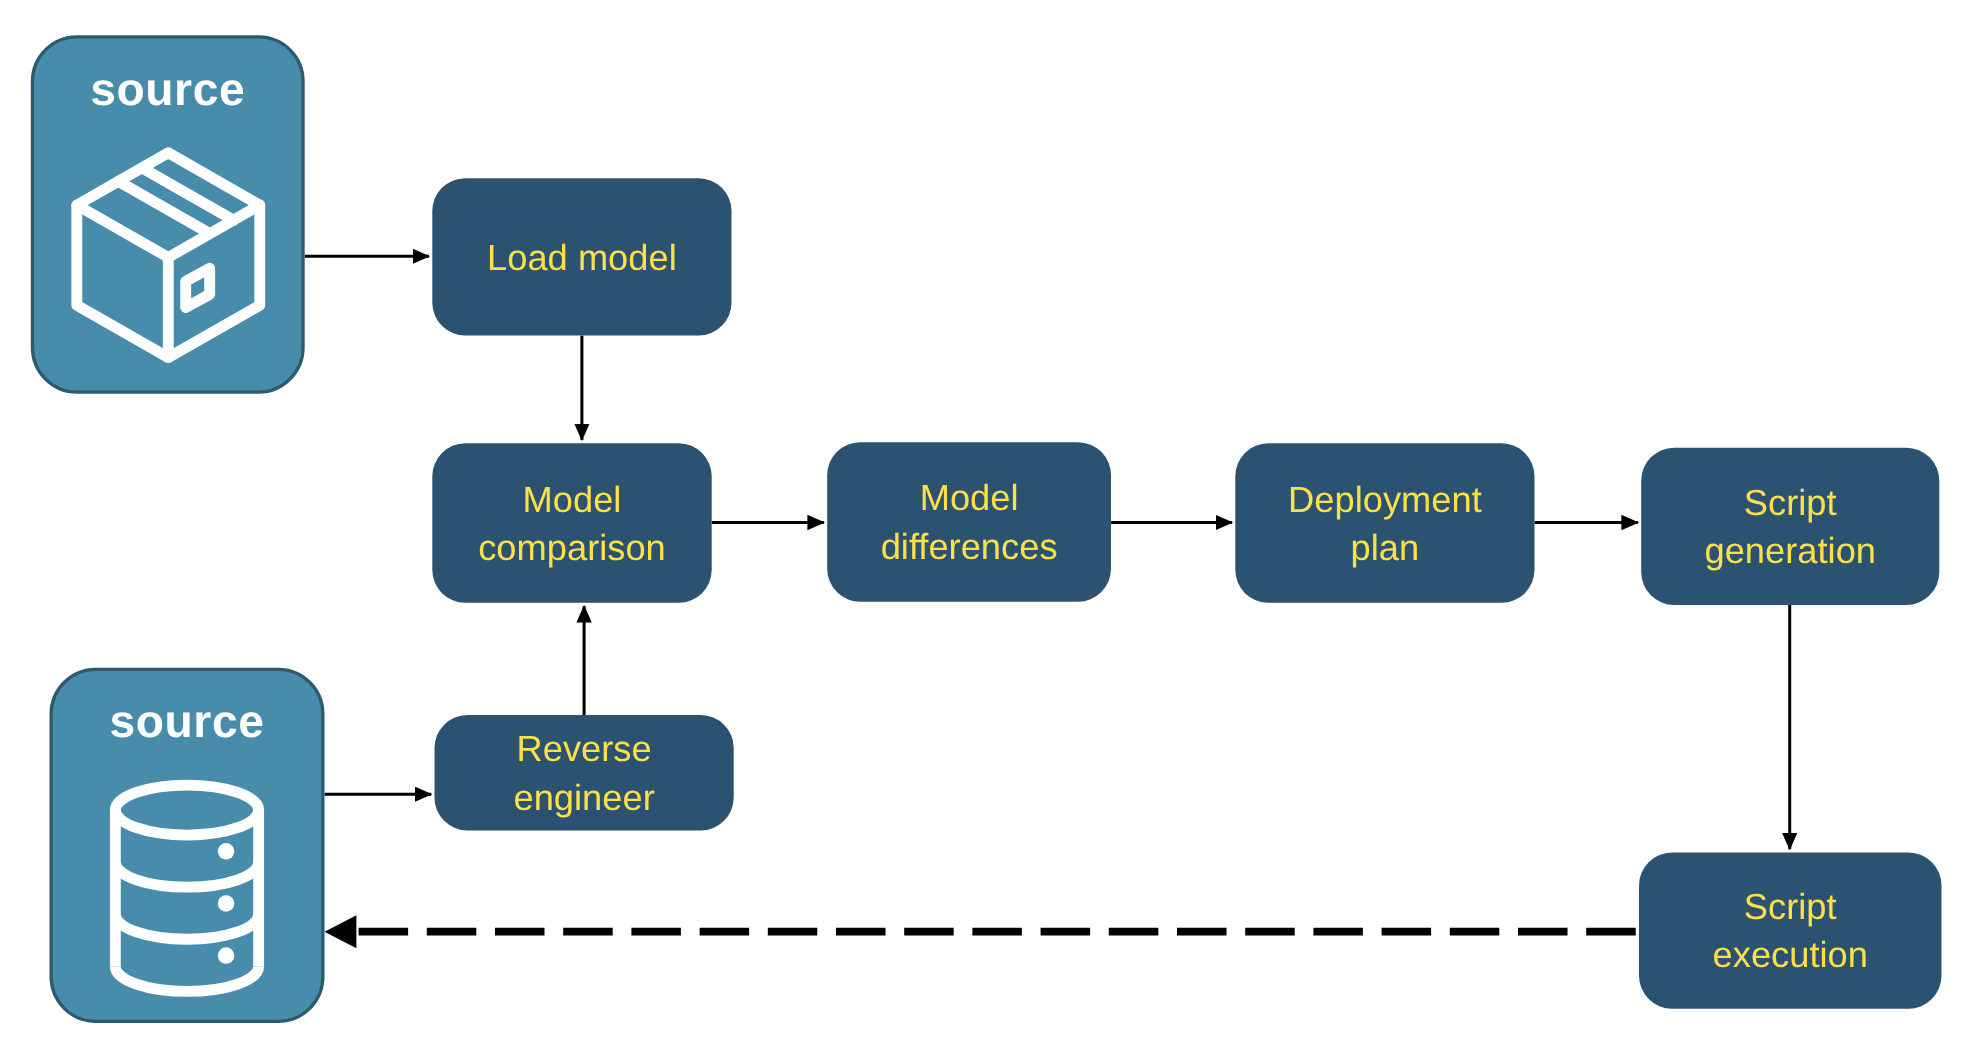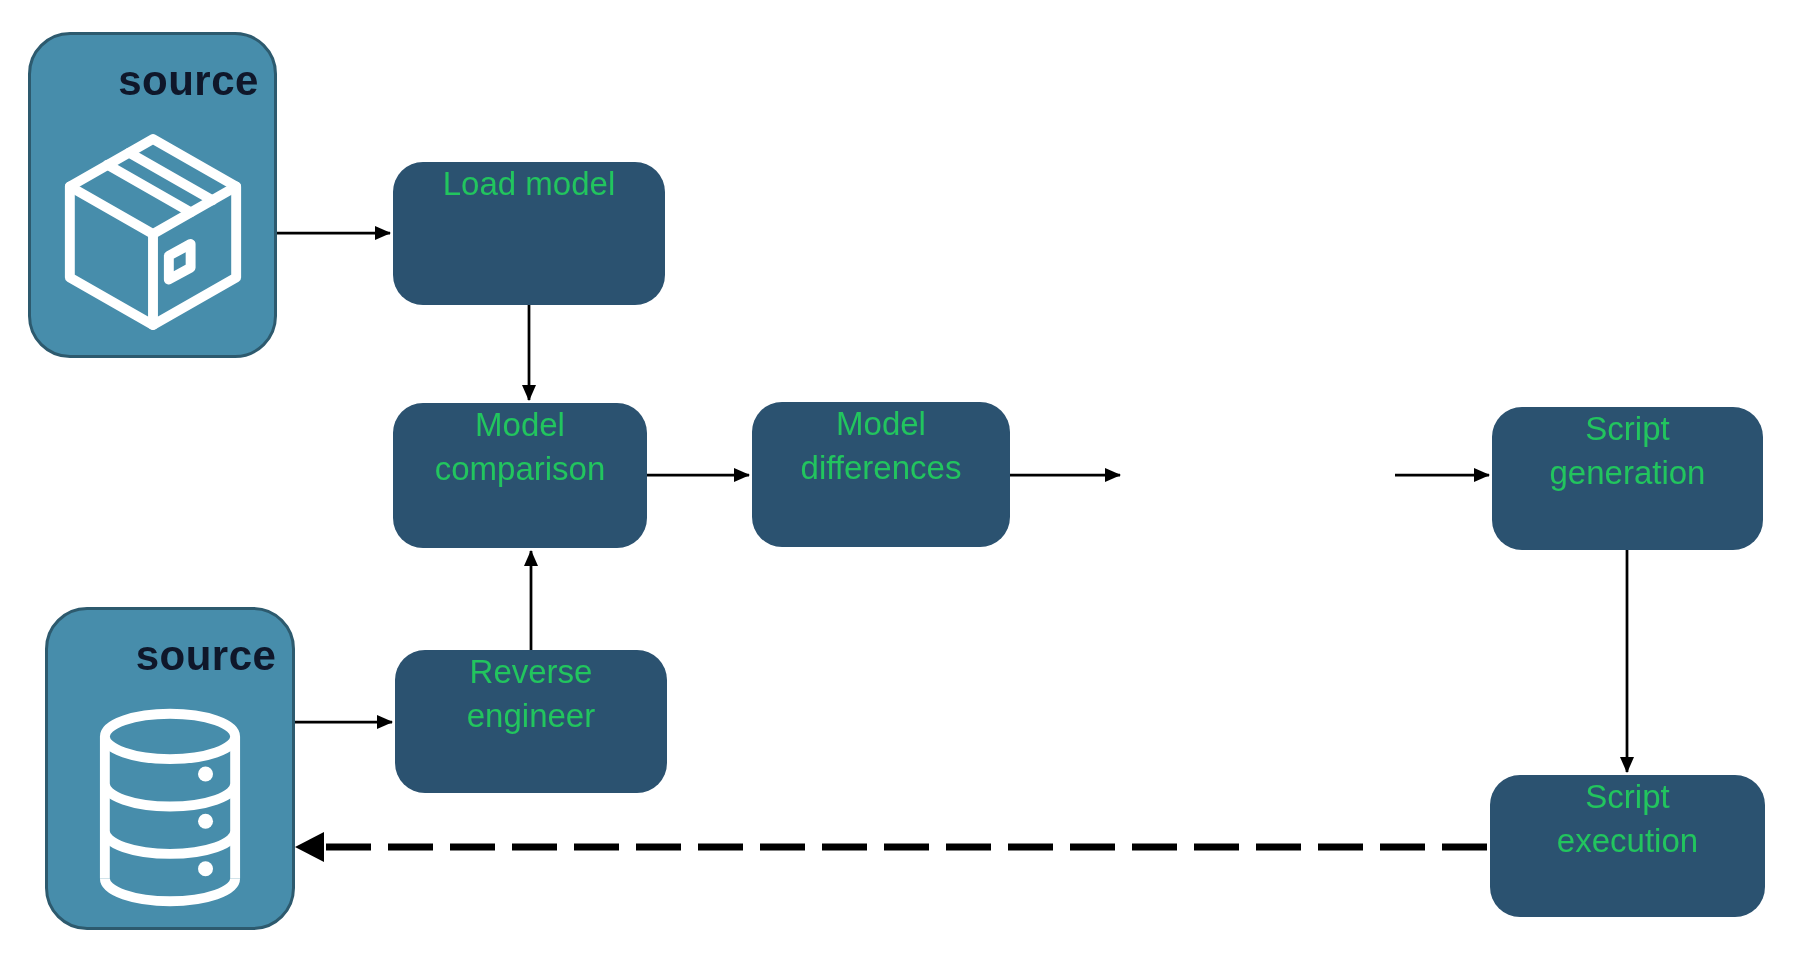--- a/index.html
+++ b/index.html
@@ -11,39 +11,39 @@
 
   
   .endpoint{
     position:absolute;background:#478DAB;border:3px solid #2D5A6E;
     border-radius:42px;box-sizing:border-box;
   }
   #node-source{left:28px;top:32px;width:249px;height:326px;}
   #node-target{left:45px;top:607px;width:250px;height:323px;}
   .endpoint-label{
     position:absolute;top:22px;left:0;width:100%;text-align:center;
-    color:#0f172a;font-size:42px;font-weight:700;letter-spacing:.5px;padding-left:36px;
+    color:#ffffff;font-size:42px;font-weight:700;letter-spacing:.5px;
   }
   .endpoint-icon{
     position:absolute;left:50%;transform:translateX(-50%);top:98px;
   }
 
   
   .process{
     position:absolute;background:#2B5270;border-radius:30px;
-    display:flex;align-items:flex-start;justify-content:center;
-    color:#22c55e;font-size:33px;line-height:1.32;text-align:center;
+    display:flex;align-items:center;justify-content:center;
+    color:#fde047;font-size:33px;line-height:1.32;text-align:center;
   }
   .process .lbl{white-space:pre-line;}
   #node-load-model       {left:393px;top:162px;width:272px;height:143px;}
   #node-model-comparison {left:393px;top:403px;width:254px;height:145px;}
   #node-model-differences{left:752px;top:402px;width:258px;height:145px;}
   #node-deployment-plan  {left:1123px;top:403px;width:272px;height:145px;}
   #node-script-generation{left:1492px;top:407px;width:271px;height:143px;}
-  #node-reverse-engineer {left:395px;top:650px;width:272px;height:143px;}
+  #node-reverse-engineer {left:395px;top:650px;width:272px;height:105px;}
   #node-script-execution {left:1490px;top:775px;width:275px;height:142px;}
 </style>
 </head>
 <body>
 
 <div class="canvas">
 
   <svg class="wires" viewBox="0 0 1800 959" xmlns="http://www.w3.org/2000/svg">
     <defs>
       <marker id="ah" markerUnits="userSpaceOnUse" markerWidth="18" markerHeight="16" refX="15" refY="7" orient="auto">
@@ -103,20 +103,24 @@
     <span class="lbl">Load model</span>
   </div>
   <div class="process" id="node-model-comparison">
     <span class="lbl">Model
 comparison</span>
   </div>
   <div class="process" id="node-model-differences">
     <span class="lbl">Model
 differences</span>
   </div>
+  <div class="process" id="node-deployment-plan">
+    <span class="lbl">Deployment
+plan</span>
+  </div>
   <div class="process" id="node-script-generation">
     <span class="lbl">Script
 generation</span>
   </div>
   <div class="process" id="node-reverse-engineer">
     <span class="lbl">Reverse
 engineer</span>
   </div>
   <div class="process" id="node-script-execution">
     <span class="lbl">Script

